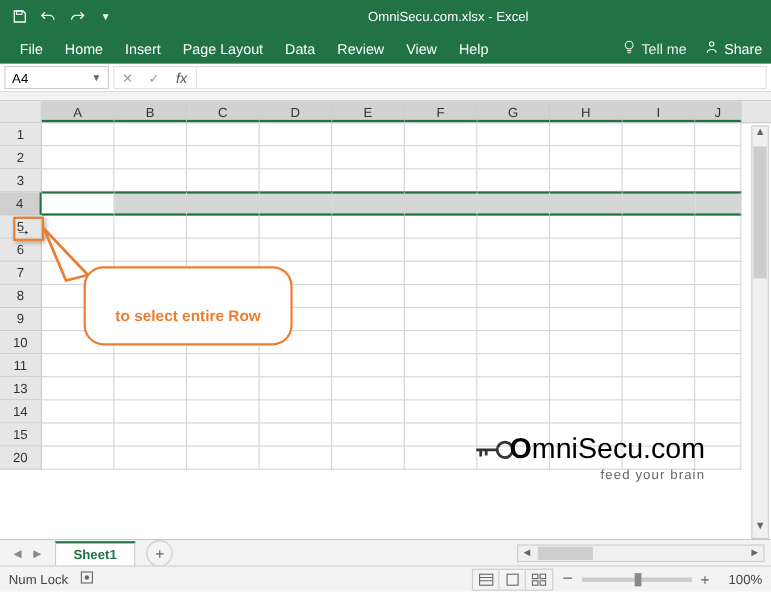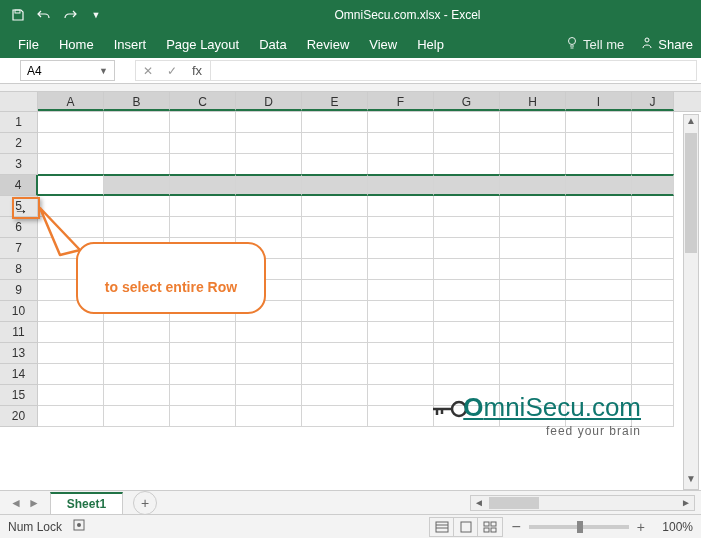--- a/index.html
+++ b/index.html
@@ -16,25 +16,25 @@
 
 
 .ribbon-tabs { background: #217346; height: 28px; display: flex; align-items: center; color: #fff; font-size: 13px; padding: 0 8px; }
 .ribbon-tab { padding: 4px 10px; cursor: pointer; }
 .ribbon-right { margin-left: auto; display: flex; align-items: center; gap: 4px; }
 .tellme { display: flex; align-items: center; gap: 4px; opacity: 0.9; }
 .share { display: flex; align-items: center; gap: 4px; margin-left: 12px; }
 
 
 .formula-row { height: 26px; border-bottom: 1px solid #ccc; display: flex; align-items: stretch; background: #fff; }
-.name-box { width: 95px; border: 1px solid #ccc; margin: 2px 20px; display: flex; align-items: center; padding: 0 6px; font-size: 12px; background: #fff; }
+.name-box { width: 95px; border: 1px solid #ccc; margin: 2px 4px; display: flex; align-items: center; padding: 0 6px; font-size: 12px; background: #fff; }
 .name-box-dd { margin-left: auto; color: #666; font-size: 9px; }
 .fx-controls { display: flex; align-items: center; border: 1px solid #e0e0e0; margin: 2px 0; }
 .fx-btn { width: 24px; display: flex; align-items: center; justify-content: center; color: #999; font-size: 12px; }
-.fx-label { width: 26px; font-size: 13px; display: flex; align-items: center; justify-content: center; color: #555; }
+.fx-label { width: 26px; font-style: italic; font-size: 13px; display: flex; align-items: center; justify-content: center; color: #555; }
 .formula-input { flex: 1; border: 1px solid #e0e0e0; border-left: none; margin: 2px 4px 2px 0; }
 
 
 .spacer { height: 8px; background: #f3f3f3; border-bottom: 1px solid #ccc; }
 
 
 .grid-wrap { position: relative; }
 .col-headers { display: flex; height: 20px; background: #e6e6e6; border-bottom: 1px solid #ccc; }
 .corner { width: 38px; border-right: 1px solid #ccc; background: #e6e6e6; }
 .col-h { border-right: 1px solid #ccc; text-align: center; font-size: 12px; color: #333; line-height: 20px; }
@@ -69,21 +69,21 @@
 
 .callout { position: absolute; left: 76px; top: 242px; width: 190px; height: 72px; border: 2.5px solid #ed7d31; border-radius: 18px; background: #fff; display: flex; align-items: center; justify-content: center; text-align: center; padding: 8px; }
 .callout-text { color: #ed7d31; font-weight: bold; font-size: 14px; line-height: 1.4; }
 
 
 .row4-box { position: absolute; left: 12px; top: 197px; width: 28px; height: 22px; border: 2px solid #ed7d31; box-shadow: 2px 2px 4px rgba(0,0,0,0.3); pointer-events: none; }
 .row4-arrow { position: absolute; left: 14px; top: 201px; font-size: 14px; color: #000; pointer-events: none; }
 
 
 .watermark { position: absolute; right: 60px; bottom: 100px; text-align: right; }
-.watermark-main { font-family: Georgia, serif; font-size: 26px; color: #0f766e; text-decoration: underline; }
+.watermark-main { font-family: Georgia, serif; font-size: 26px; color: #000000; }
 .watermark-o { font-weight: bold; }
 .watermark-key { display: inline-block; vertical-align: middle; margin-right: -4px; }
 .watermark-sub { font-size: 12px; color: #666; letter-spacing: 1px; margin-top: -2px; }
 
 
 .vscroll { position: absolute; right: 2px; top: 114px; width: 16px; bottom: 48px; background: #f0f0f0; border: 1px solid #ccc; display: flex; flex-direction: column; align-items: center; }
 .vscroll-btn { height: 16px; font-size: 10px; color: #666; }
 .vscroll-thumb { width: 12px; height: 120px; background: #cdcdcd; margin-top: 2px; }
 </style>
 </head>

